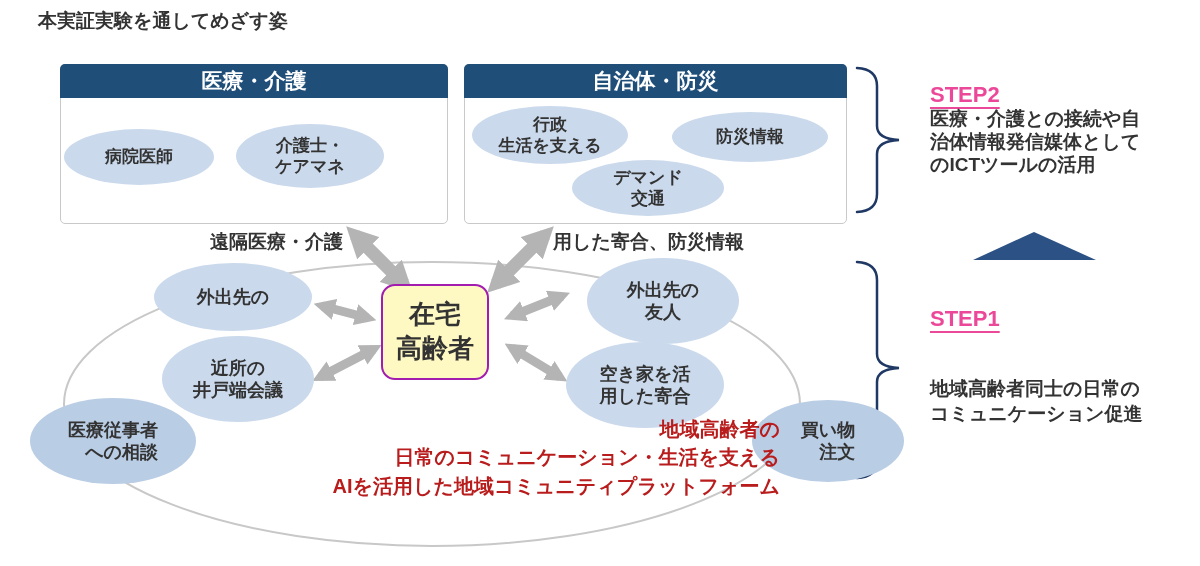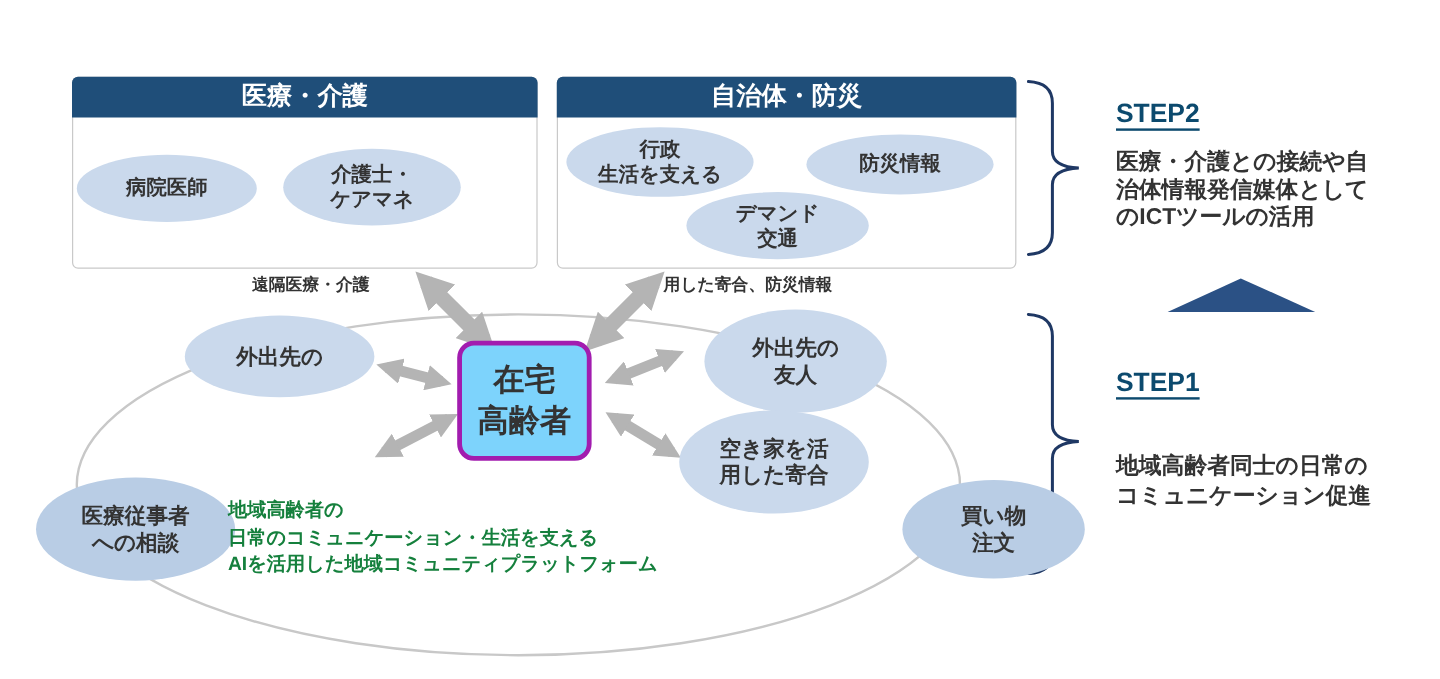--- a/index.html
+++ b/index.html
@@ -19,58 +19,58 @@
     position:absolute;left:-1px;top:-1px;right:-1px;height:34px;
     background:#1f4e79;border-radius:5px 5px 0 0;
     color:#ffffff;font-size:21px;font-weight:bold;text-align:center;line-height:34px;
   }
   
   .el{
     position:absolute;border-radius:50%;background:#cad9ec;
     display:flex;align-items:center;justify-content:center;text-align:center;
     font-weight:bold;color:#333;white-space:pre-line;z-index:2;line-height:1.25;
   }
-  .el.dark{background:#b9cde5;}
+  .el.dark{background:#b9cde5;text-align:right;}
   .el.panel-el{font-size:17px;}
   .el.comm-el{font-size:18px;}
   .e1{left:64px;top:129px;width:150px;height:56px;}
   .e2{left:236px;top:124px;width:148px;height:64px;}
   .e3{left:472px;top:106px;width:156px;height:58px;}
   .e4{left:672px;top:112px;width:156px;height:50px;text-align:right;}
   .e5{left:572px;top:160px;width:152px;height:56px;}
   .c1{left:154px;top:263px;width:158px;height:68px;}
   .c2{left:162px;top:336px;width:152px;height:86px;}
   .c3{left:30px;top:398px;width:166px;height:86px;}
   .c4{left:587px;top:258px;width:152px;height:86px;}
   .c5{left:566px;top:342px;width:158px;height:86px;}
   .c6{left:752px;top:400px;width:152px;height:82px;}
   
-  .link-label{font-size:14px;font-weight:bold;color:#333;white-space:nowrap;}
+  .link-label{font-size:19px;font-weight:bold;color:#333;white-space:nowrap;}
   .link-left{left:210px;top:229px;}
   .link-right{left:553px;top:229px;}
   
   .center-box{
-    left:381px;top:284px;width:104px;height:92px;background:#7dd3fc;
-    border:4px solid #a21caf;border-radius:14px;
+    left:381px;top:284px;width:104px;height:92px;background:#fef9c3;
+    border:2px solid #a21caf;border-radius:14px;
     display:flex;align-items:center;justify-content:center;text-align:center;
     font-size:26px;font-weight:bold;color:#333;white-space:pre-line;line-height:1.3;
   }
   
   .caption{
-    left:190px;top:415px;width:590px;text-align:left;
-    font-size:16px;font-weight:bold;color:#15803d;white-space:pre-line;line-height:1.42;
+    left:190px;top:415px;width:590px;text-align:right;
+    font-size:20px;font-weight:bold;color:#b91c1c;white-space:pre-line;line-height:1.42;
   }
   
   .step-label{
-    font-size:22px;font-weight:bold;color:#0c4a6e;
+    font-size:22px;font-weight:bold;color:#ec4899;
     text-decoration:underline;text-decoration-thickness:2px;text-underline-offset:5px;
   }
   .step-desc{font-size:19px;font-weight:bold;color:#333;white-space:pre-line;line-height:1.22;}
   .step2-label{left:930px;top:82px;}
-  .step2-desc{left:930px;top:124px;width:250px;}
+  .step2-desc{left:930px;top:107px;width:250px;}
   .step1-label{left:930px;top:306px;}
   .step1-desc{left:930px;top:348px;width:250px;line-height:1.3;margin-top:29px;}
 </style>
 </head>
 <body>
 
 <div class="stage">
 
   <svg class="layer" width="1200" height="566" viewBox="0 0 1200 566">
     <defs>
@@ -88,20 +88,21 @@
     <line x1="320" y1="377" x2="374" y2="349" stroke="#b4b4b4" stroke-width="9" marker-start="url(#arr)" marker-end="url(#arr)"></line>
     <line x1="512" y1="316" x2="562" y2="296" stroke="#b4b4b4" stroke-width="9" marker-start="url(#arr)" marker-end="url(#arr)"></line>
     <line x1="512" y1="348" x2="560" y2="377" stroke="#b4b4b4" stroke-width="9" marker-start="url(#arr)" marker-end="url(#arr)"></line>
 
     <path d="M 857 68 Q 877 69 877 86 L 877 126 Q 877 139 899 140 Q 877 141 877 154 L 877 194 Q 877 211 857 212" fill="none" stroke="#1f3864" stroke-width="2.5" stroke-linecap="round"></path>
     <path d="M 857 262 Q 877 263 877 280 L 877 354 Q 877 367 899 368 Q 877 369 877 382 L 877 460 Q 877 477 857 478" fill="none" stroke="#1f3864" stroke-width="2.5" stroke-linecap="round"></path>
 
     <polygon points="973,260 1096,260 1034,232" fill="#2b5185"></polygon>
   </svg>
 
+  <div class="abs z2 page-title">本実証実験を通してめざす姿</div>
 
   <div class="abs z2 panel panel-left">
     <div class="panel-header">医療・介護</div>
   </div>
   <div class="el panel-el e1">病院医師</div>
   <div class="el panel-el e2">介護士・
 ケアマネ</div>
 
   <div class="abs z2 panel panel-right">
     <div class="panel-header">自治体・防災</div>
@@ -112,20 +113,22 @@
   <div class="el panel-el e5">デマンド
 交通</div>
 
   <div class="abs z2 link-label link-left">遠隔医療・介護</div>
   <div class="abs z2 link-label link-right">用した寄合、防災情報</div>
 
   <div class="abs z2 center-box">在宅
 高齢者</div>
 
   <div class="el comm-el c1">外出先の</div>
+  <div class="el comm-el c2">近所の
+井戸端会議</div>
   <div class="el comm-el dark c3">医療従事者
 への相談</div>
   <div class="el comm-el c4">外出先の
 友人</div>
   <div class="el comm-el c5">空き家を活
 用した寄合</div>
   <div class="el comm-el dark c6">買い物
 注文</div>
 
   <div class="abs z2 caption">地域高齢者の

